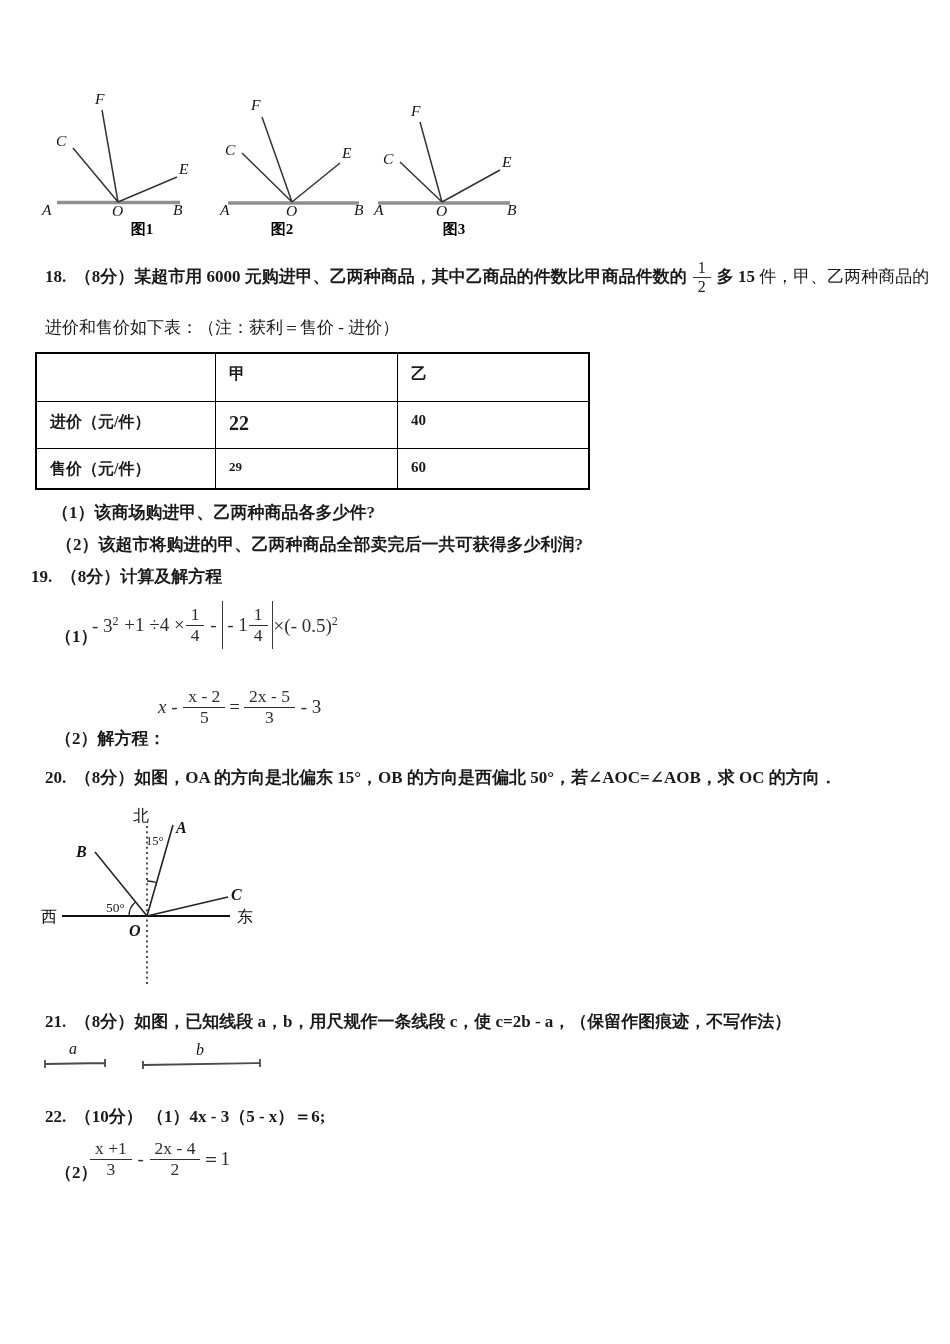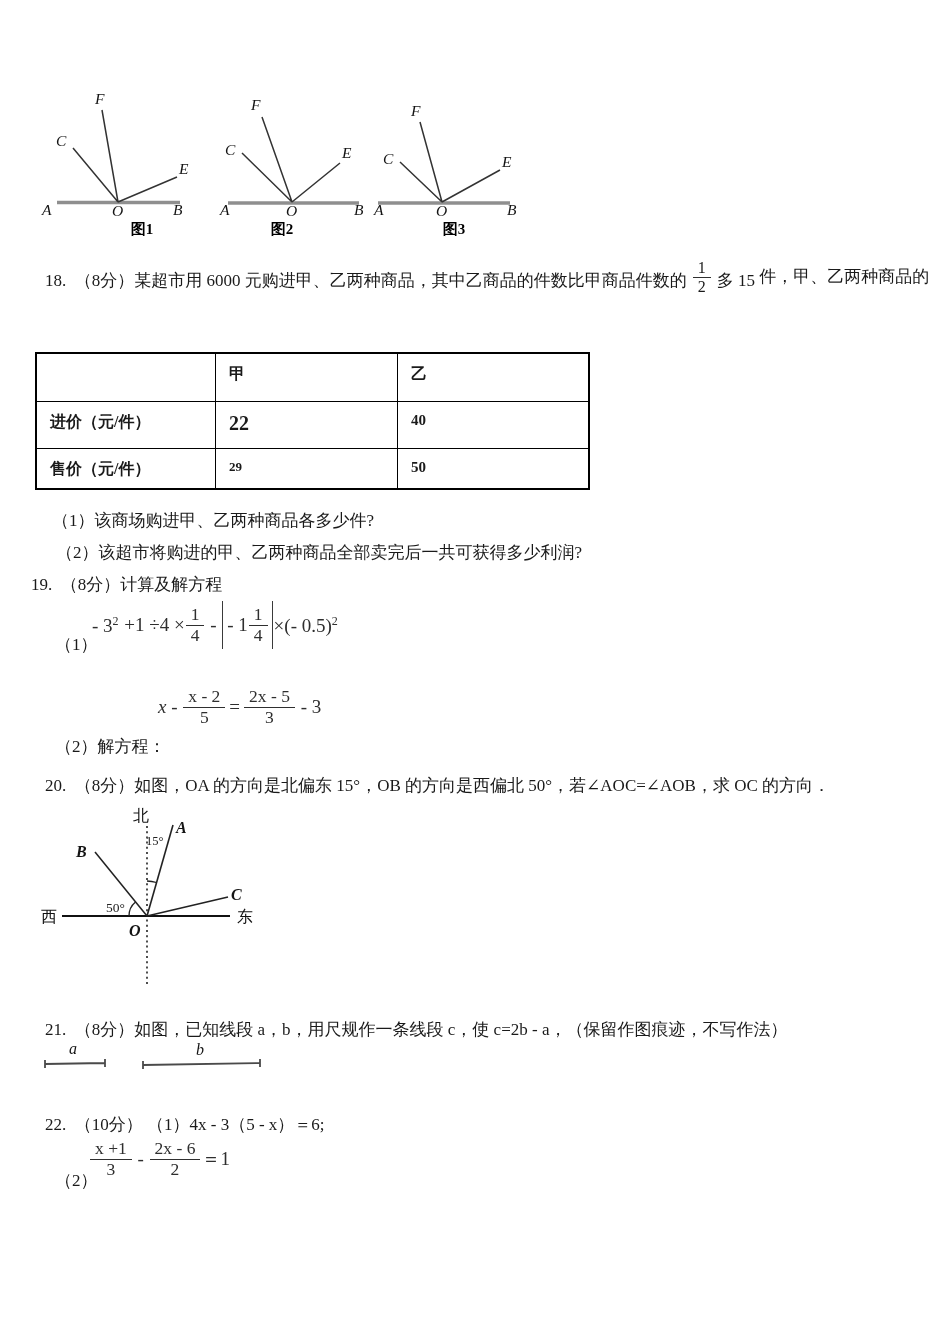--- a/index.html
+++ b/index.html
@@ -3,21 +3,21 @@
 <meta charset="utf-8">
 <style>
   html,body{margin:0;padding:0;background:#e8e8e8;}
   .page{
     position:relative;width:950px;height:1344px;background:#ffffff;
     font-family:"Liberation Serif","DejaVu Serif",serif;color:#1a1a1a;
     overflow:hidden;margin:0 auto;
   }
   .abs{position:absolute;}
   .t{white-space:pre-wrap;}
-  .b{font-weight:400;margin-top:8px;}
+  .b{font-weight:700;}
   .line{font-size:17px;line-height:22px;}
   .flexrow{display:flex;align-items:center;}
   
   .frac{display:inline-flex;flex-direction:column;align-items:center;line-height:1.12;}
   .frac .fn{padding:0 5px;border-bottom:1.6px solid #2f2f2f;text-align:center;}
   .frac .fd{padding:0 5px;text-align:center;}
   
   .expr{display:flex;align-items:center;font-size:19px;color:#2e2e2e;gap:1px;}
   .expr .frac{font-size:17.5px;}
   .sup{font-size:12px;vertical-align:7px;}
@@ -80,37 +80,38 @@
   <div class="abs flexrow line" style="left:45px;top:252px;width:885px;height:50px">
     <span class="b t">18.  （8分）某超市用 6000 元购进甲、乙两种商品，其中乙商品的件数比甲商品件数的</span>
     <span class="frac" style="font-size:16px;margin:0 6px">
       <span class="fn t">1</span>
       <span class="fd t">2</span>
     </span>
     <span class="b t">多 15</span>
     <span class="t"> 件，甲、乙两种商品的</span>
   </div>
 
+  <div class="abs line t" style="left:45px;top:317px">进价和售价如下表：（注：获利＝售价 - 进价）</div>
 
   <table class="price abs" style="left:35px;top:352px">
     <tbody>
       <tr style="height:48px">
         <td style="width:161px"></td>
         <td style="width:164px">甲</td>
         <td style="width:173px">乙</td>
       </tr>
       <tr style="height:47px">
         <td>进价（元/件）</td>
         <td style="font-size:20px">22</td>
         <td style="font-size:15px">40</td>
       </tr>
       <tr style="height:41px">
         <td>售价（元/件）</td>
         <td style="font-size:13px">29</td>
-        <td style="font-size:15px">50</td>
+        <td style="font-size:15px">60</td>
       </tr>
     </tbody>
   </table>
 
   <div class="abs line b t" style="left:52px;top:502px">（1）该商场购进甲、乙两种商品各多少件?</div>
   <div class="abs line b t" style="left:56px;top:534px">（2）该超市将购进的甲、乙两种商品全部卖完后一共可获得多少利润?</div>
 
   <div class="abs line b t" style="left:31px;top:566px">19.  （8分）计算及解方程</div>
 
   <div class="abs line b t" style="left:55px;top:626px">（1）</div>
@@ -180,19 +181,19 @@
   <div class="abs line b t" style="left:45px;top:1106px">22.  （10分） （1）4x - 3（5 - x）＝6;</div>
 
   <div class="abs line b t" style="left:55px;top:1162px">（2）</div>
   <div class="abs expr" style="left:90px;top:1131px;height:56px">
     <span class="frac">
       <span class="fn t">x +1</span>
       <span class="fd t">3</span>
     </span>
     <span class="t"> - </span>
     <span class="frac">
-      <span class="fn t">2x - 6</span>
+      <span class="fn t">2x - 4</span>
       <span class="fd t">2</span>
     </span>
     <span class="t">＝1</span>
   </div>
 
 </div>
 
 </body></html>

